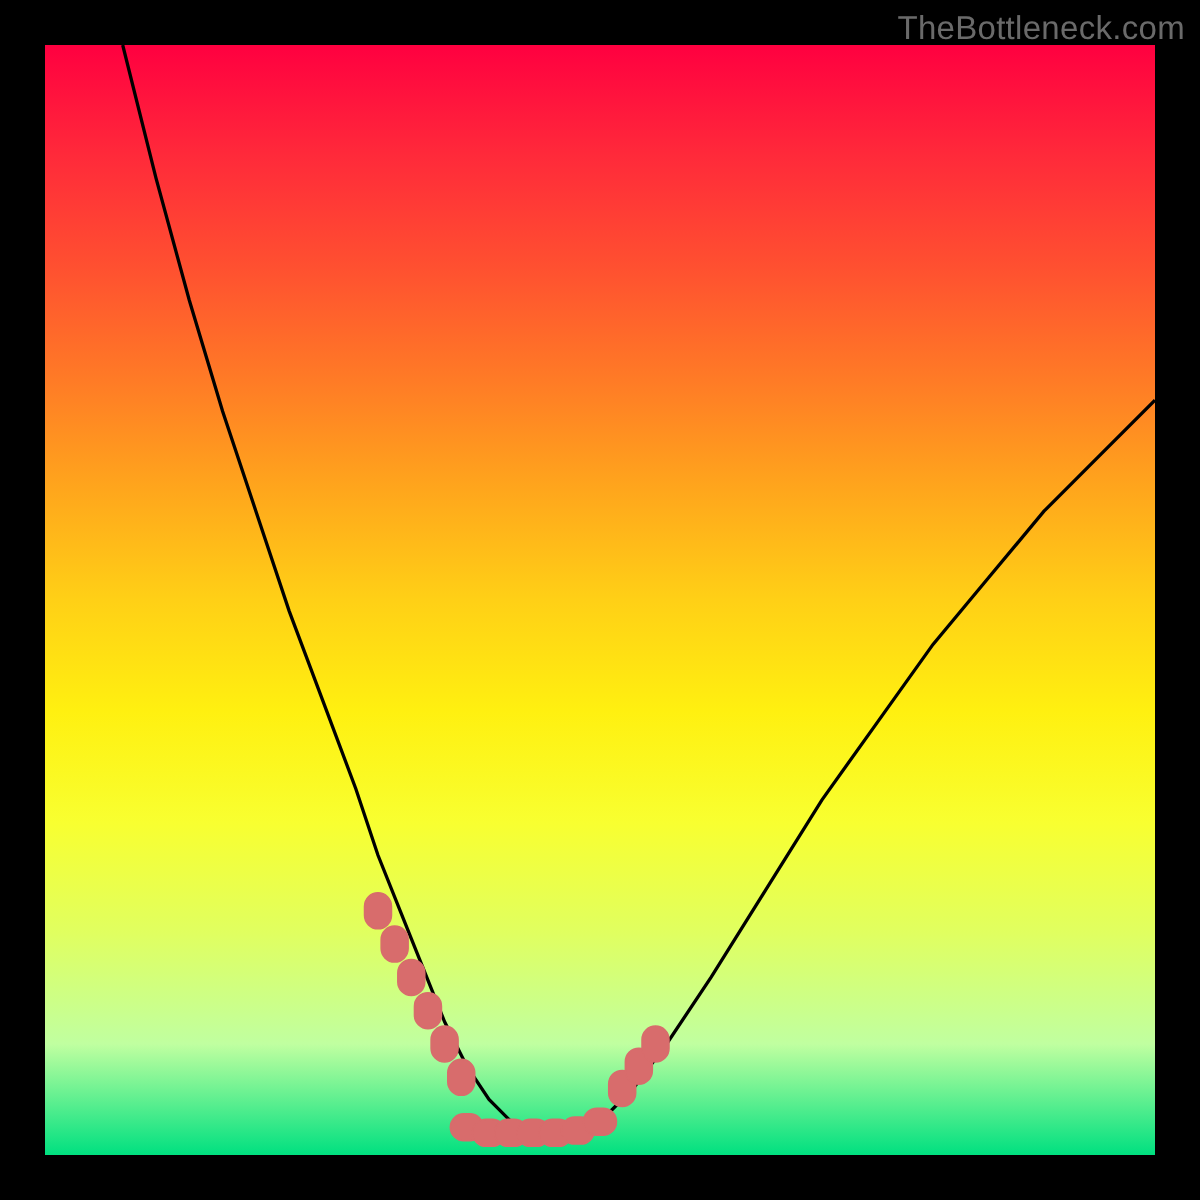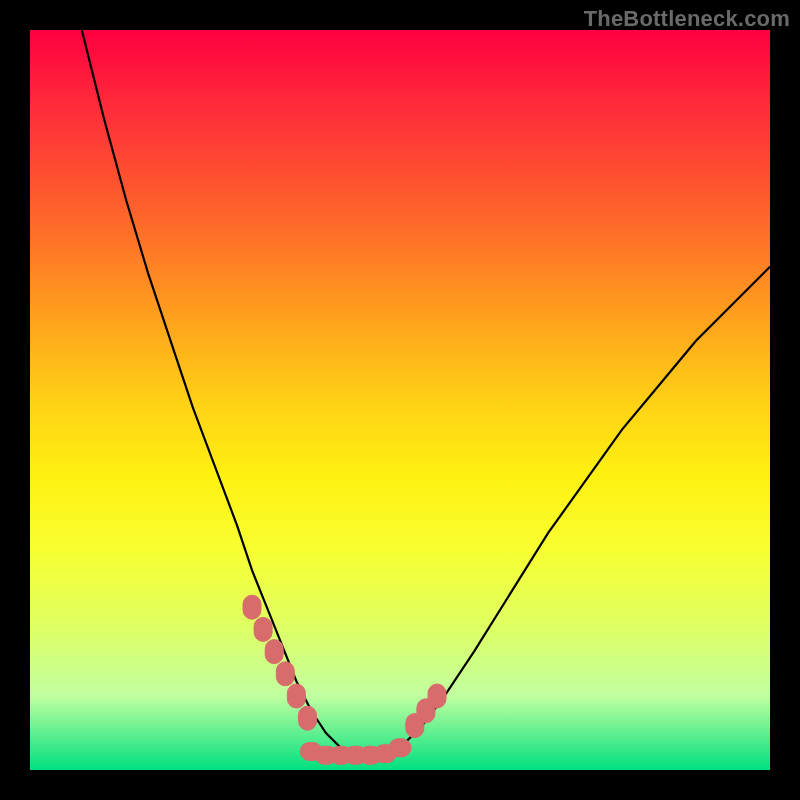--- a/index.html
+++ b/index.html
@@ -10,21 +10,20 @@
     background: #000;
     overflow: hidden;
   }
   .frame {
     position: absolute;
     left: 0;
     top: 0;
     width: 800px;
     height: 660px;
     background: #000;
-    font-weight: bold;
   }
   .plot {
     position: absolute;
     left: 30px;
     top: 30px;
     width: 740px;
     height: 740px;
     background: linear-gradient(to bottom,
       #ff0040 0%,
       #ff2a3a 10%,

